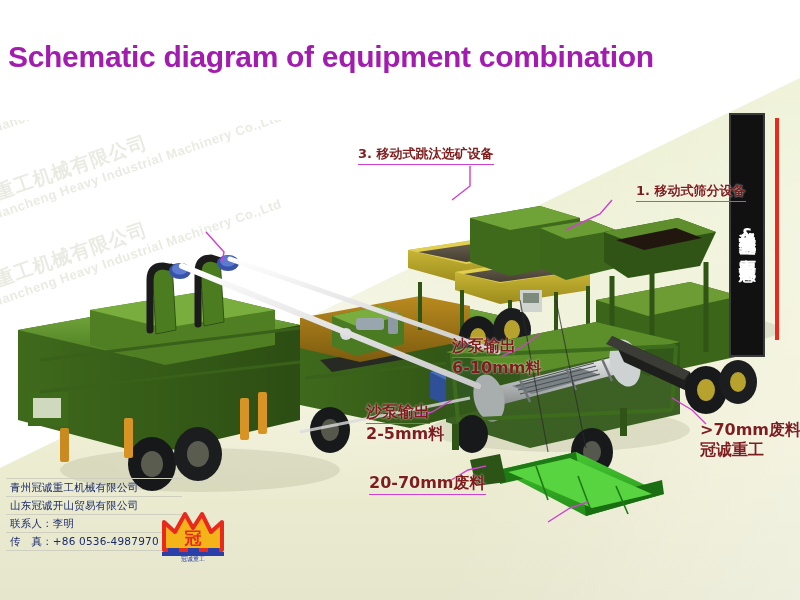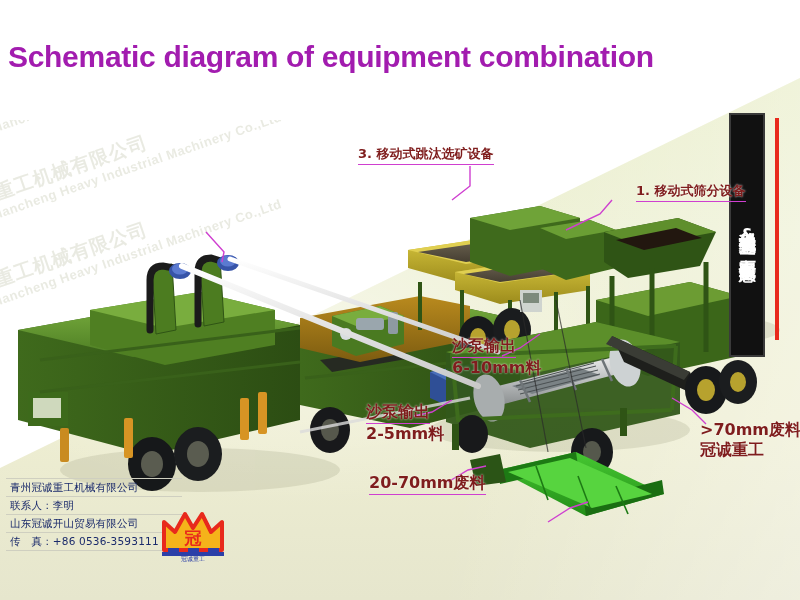--- a/index.html
+++ b/index.html
@@ -369,23 +369,23 @@
   <div class="cal sm" style="left:345px;top:473px;margin-left:24px;">
     <span class="u">20-70mm废料</span>
   </div>
   <div class="cal sm" style="left:700px;top:420px;">
     <div>&gt;70mm废料</div>
     <div>冠诚重工</div>
   </div>
 
   <div class="card">
     <div class="row">青州冠诚重工机械有限公司</div>
+    <div class="row">山东冠诚开山贸易有限公司</div>
     <div class="row">联系人：李明</div>
-    <div class="row">山东冠诚开山贸易有限公司</div>
-    <div class="row">传　真：+86 0536-3593111</div>
+    <div class="row">传　真：+86 0536-4987970</div>
   </div>
 
   <svg class="logo" viewBox="0 0 70 56">
     <polygon points="6,44 6,16 17,26 27,8 35,22 44,8 53,26 64,16 64,44" fill="#f5b31a" stroke="#e8291c" stroke-width="4" stroke-linejoin="round"></polygon>
     <text x="35" y="38" font-size="17" font-weight="bold" fill="#e8291c" text-anchor="middle" font-family="DejaVu Serif, serif">冠</text>
     <rect x="4" y="46" width="62" height="4" fill="#2b3fa8"></rect>
     <rect x="10" y="42" width="11" height="5" fill="#2b3fa8"></rect>
     <rect x="30" y="42" width="11" height="5" fill="#2b3fa8"></rect>
     <rect x="50" y="42" width="11" height="5" fill="#2b3fa8"></rect>
     <text x="35" y="55" font-size="6" fill="#2b3fa8" text-anchor="middle" font-family="DejaVu Sans, sans-serif">冠诚重工</text>

